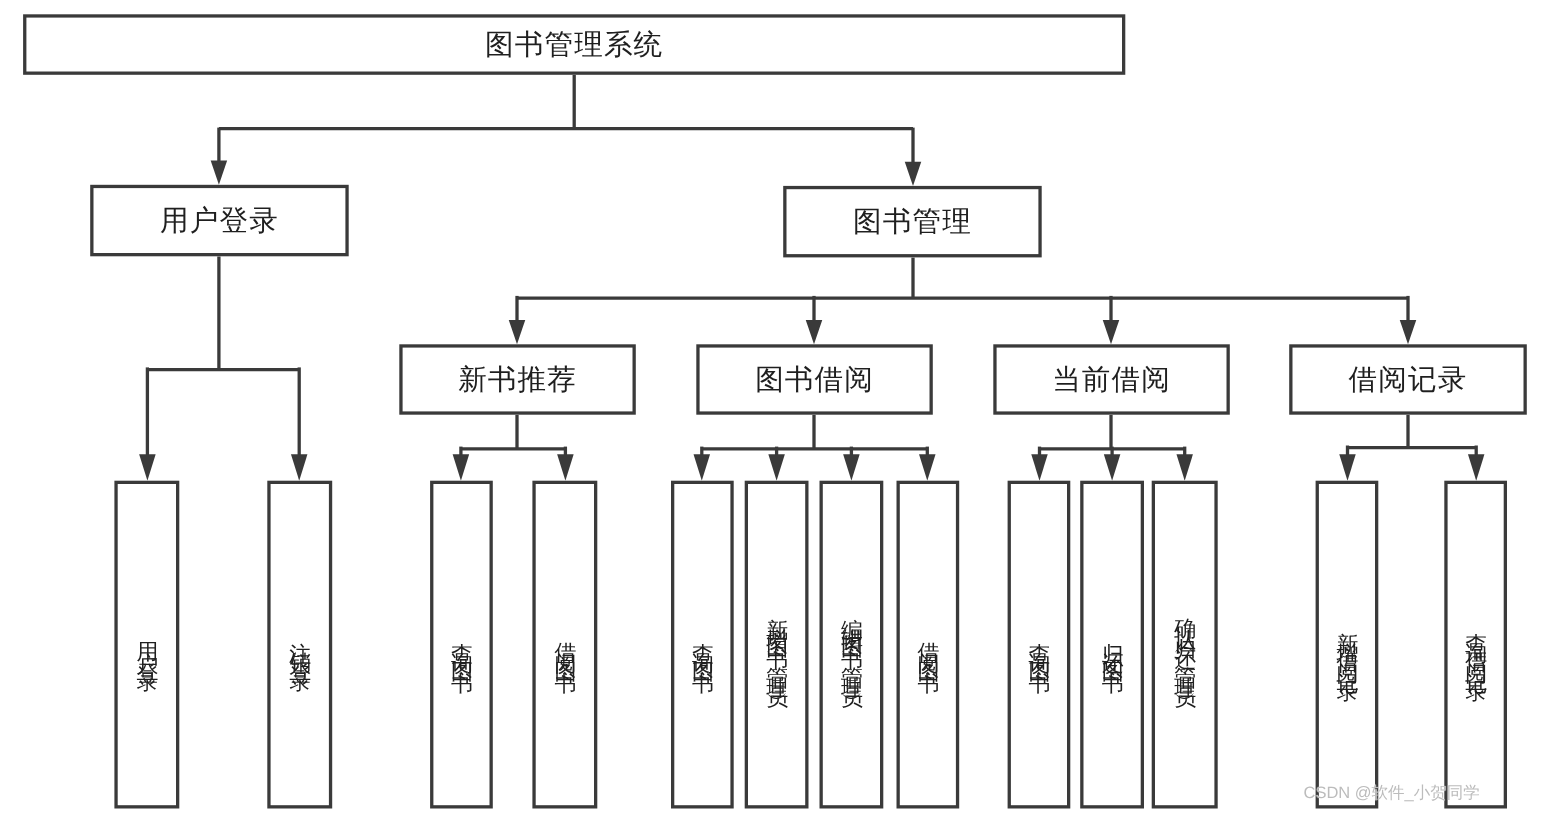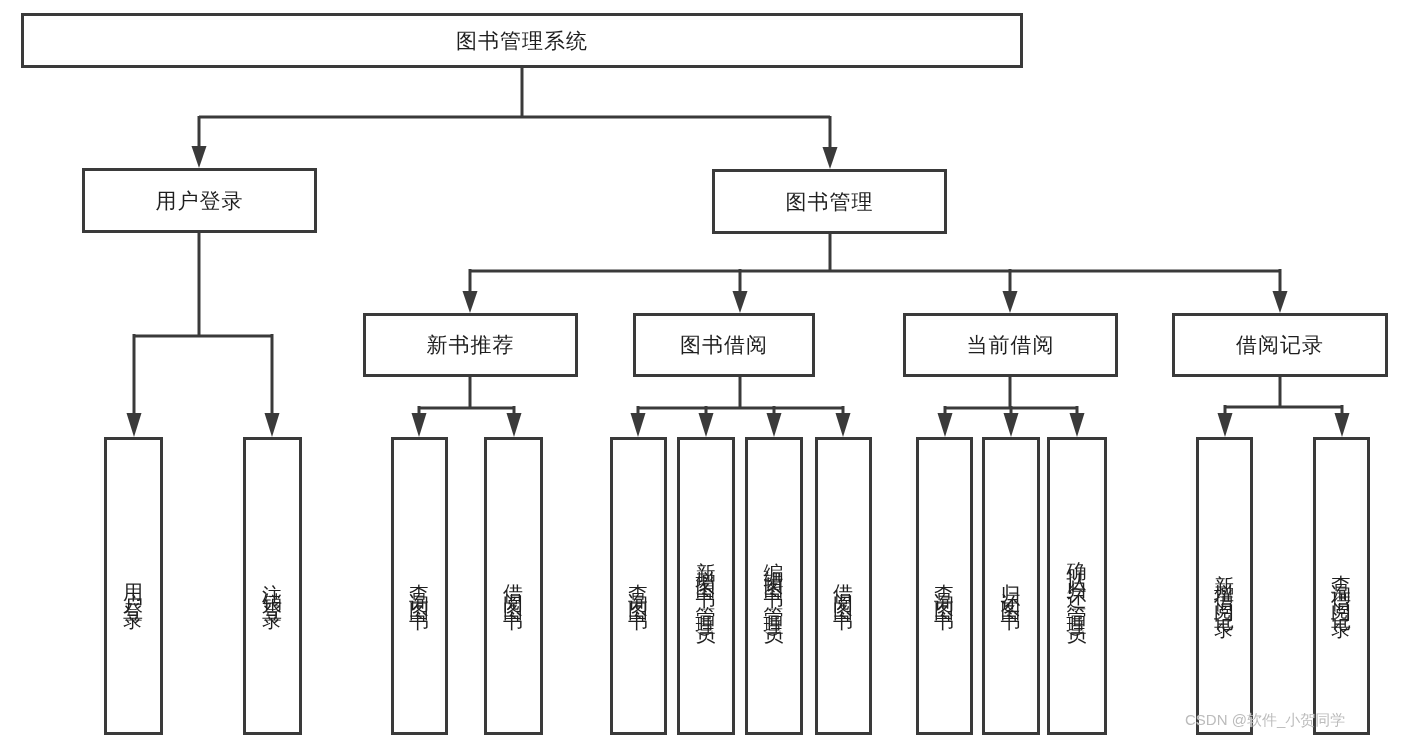--- a/index.html
+++ b/index.html
@@ -26,21 +26,21 @@
   .node {
     position: absolute;
     box-sizing: border-box;
     border: 3px solid var(--line, #3a3a3a);
     background: #ffffff;
     display: flex;
     align-items: center;
     justify-content: center;
   }
   .hbox {
-    font-size: 21px;
+    font-size: 26px;
     letter-spacing: 1px;
     white-space: nowrap;
   }
   .vbox span.vtext {
     writing-mode: vertical-rl;
     text-orientation: mixed;
     font-size: 20px;
     letter-spacing: 9px;
     line-height: 1;
     white-space: nowrap;
@@ -142,21 +142,21 @@
   <div class="node hbox" style="left:82px; top:168px; width:235px; height:65px;">
     <span>用户登录</span>
   </div>
   <div class="node hbox" style="left:363px; top:313px; width:215px; height:64px;">
     <span>新书推荐</span>
   </div>
 
   <div class="node hbox" style="left:712px; top:169px; width:235px; height:65px;">
     <span>图书管理</span>
   </div>
-  <div class="node hbox" style="left:633px; top:313px; width:182px; height:64px;">
+  <div class="node hbox" style="left:633px; top:313px; width:215px; height:64px;">
     <span>图书借阅</span>
   </div>
   <div class="node hbox" style="left:1172px; top:313px; width:216px; height:64px;">
     <span>借阅记录</span>
   </div>
   <div class="node hbox" style="left:903px; top:313px; width:215px; height:64px;">
     <span>当前借阅</span>
   </div>
 
   <div class="node vbox" style="left:104px; top:437px; width:59px; height:298px;">

